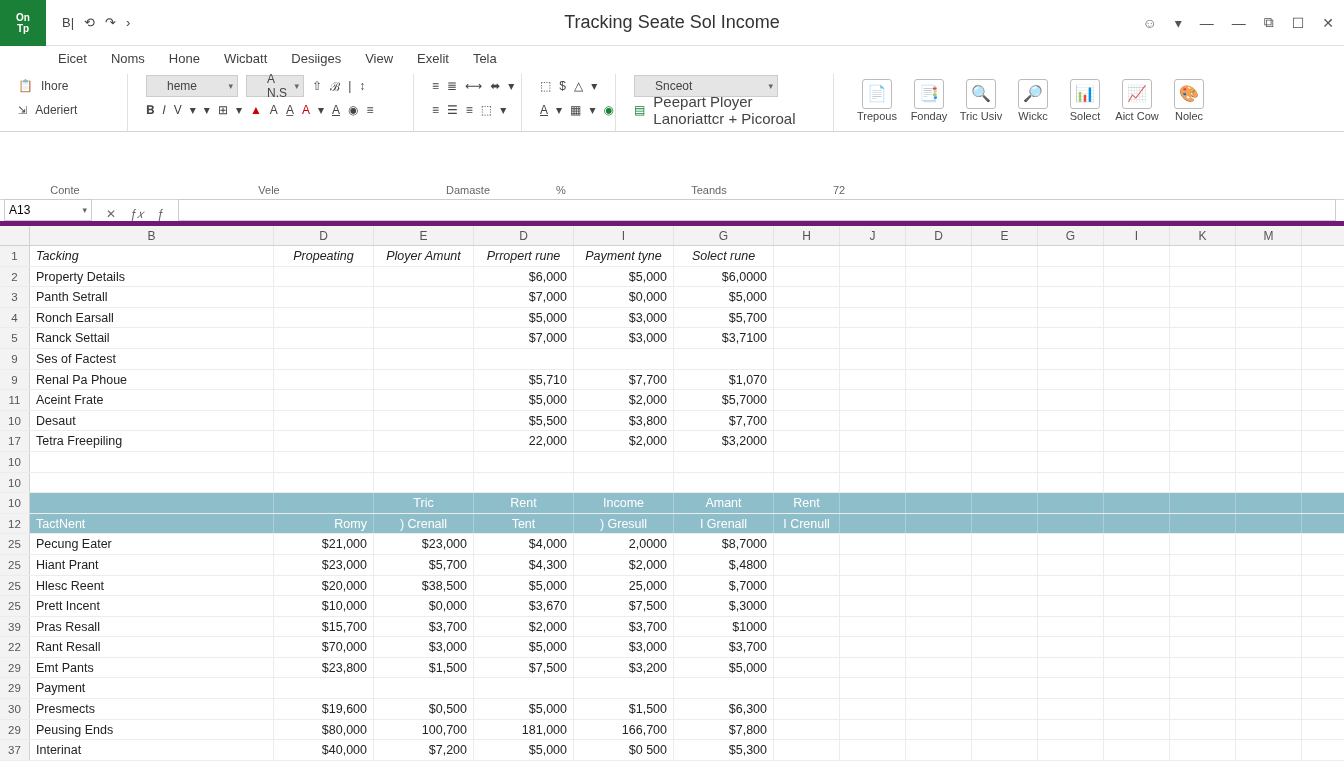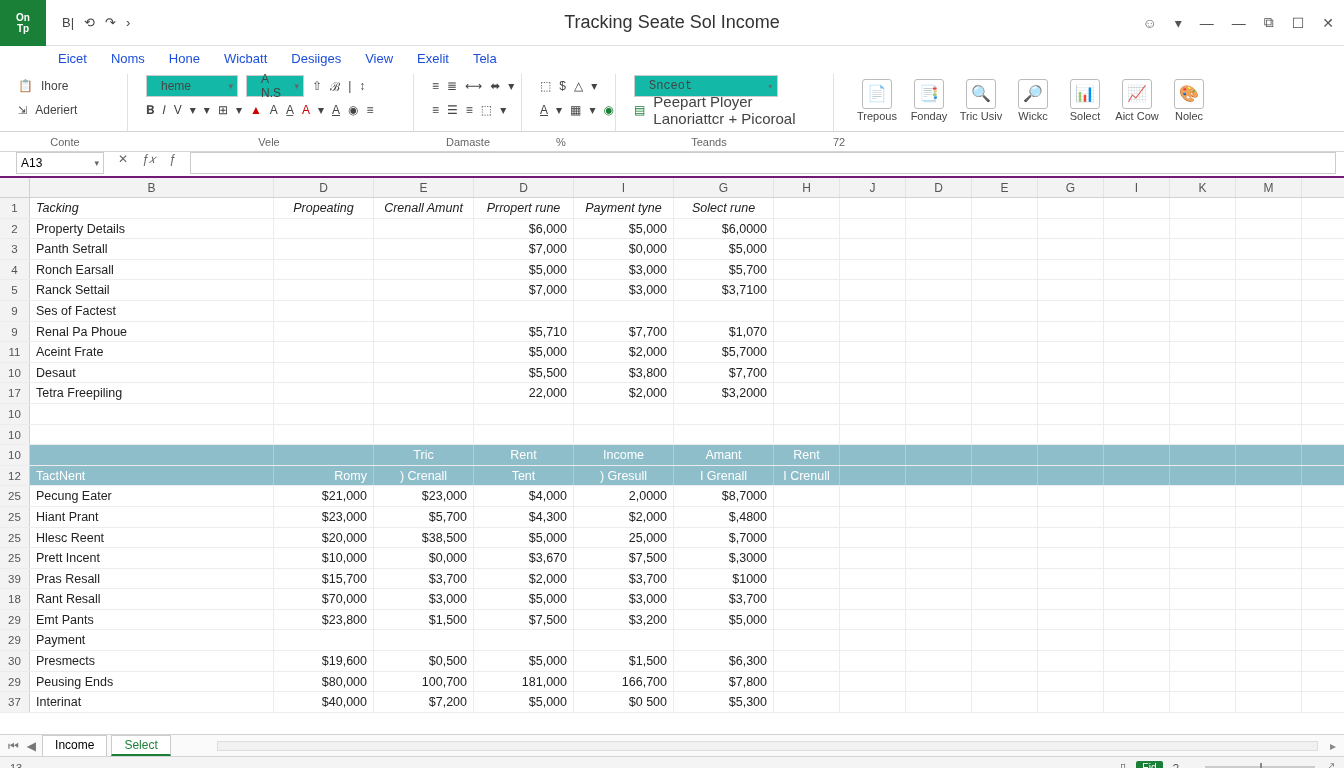--- a/index.html
+++ b/index.html
@@ -7,41 +7,41 @@
 
 
 .title-bar { height: 46px; display: flex; align-items: center; position: relative; border-bottom: 1px solid #e0e0e0; }
 .app-corner { width: 46px; height: 46px; background: #1a7f37; display: flex; flex-direction: column; align-items: center; justify-content: center; color: #fff; font-size: 10px; font-weight: 600; }
 .qat { display: flex; align-items: center; gap: 10px; margin-left: 16px; color: #444; font-size: 13px; }
 .qat span { cursor: default; }
 .doc-title { position: absolute; left: 50%; transform: translateX(-50%); font-size: 18px; color: #333; }
 .title-right { position: absolute; right: 10px; display: flex; align-items: center; gap: 18px; color: #555; font-size: 14px; }
 
 
-.tabs-row { height: 24px; display: flex; align-items: center; padding-left: 58px; gap: 24px; font-size: 13px; color: #1d4ed8; }
+.tabs-row { height: 24px; display: flex; align-items: center; padding-left: 58px; gap: 24px; font-size: 13px; color: #404040; }
 .tabs-row span { cursor: default; }
 
 
 .ribbon { height: 62px; border-bottom: 1px solid #d4d4d4; display: flex; align-items: stretch; padding: 4px 8px 0 8px; gap: 8px; font-size: 12px; color: #444; }
 .rib-group { border-right: 1px solid #e1e1e1; padding: 0 10px; display: flex; flex-direction: column; justify-content: flex-start; position: relative; }
 .rib-group:last-child { border-right: none; }
 .rib-row { display: flex; align-items: center; gap: 8px; height: 24px; }
-.font-box, .size-box, .style-box { border: 1px solid #ccc; height: 22px; font-size: 12px; padding: 0 18px 0 14px; background: #14b8a6; position: relative; display: inline-flex; align-items: center; }
+.font-box, .size-box, .style-box { border: 1px solid #ccc; height: 22px; font-size: 12px; padding: 0 18px 0 20px; background: #e5e5e5; position: relative; display: inline-flex; align-items: center; }
 .font-box::after, .size-box::after, .style-box::after { content: "▾"; position: absolute; right: 4px; font-size: 9px; color: #666; }
 .font-box { width: 92px; }
 .size-box { width: 58px; }
-.style-box { width: 144px; font-family: Liberation Mono, monospace; }
+.style-box { width: 144px; }
 .rib-btn-lg { display: flex; flex-direction: column; align-items: center; justify-content: flex-start; width: 50px; font-size: 11px; color: #444; gap: 1px; }
 .rib-btn-lg .big-icon { width: 30px; height: 30px; border: 1px solid #bbb; border-radius: 3px; display: flex; align-items: center; justify-content: center; font-size: 16px; position: relative; }
 
-.labels-row { height: 20px; display: flex; align-items: center; font-size: 11px; color: #666; border-bottom: 1px solid #d4d4d4; }
+.labels-row { height: 20px; display: flex; align-items: center; font-size: 11px; color: #666; border-bottom: 1px solid #d4d4d4; margin-top: 48px; }
 .labels-row div { text-align: center; }
 
 
-.fx-row { height: 26px; display: flex; align-items: flex-start; border-bottom: 2px solid #701a75; font-size: 12px; padding-left: 12px; }
+.fx-row { height: 26px; display: flex; align-items: flex-end; border-bottom: 5px solid #701a75; font-size: 12px; }
 .name-box { width: 88px; height: 22px; border: 1px solid #ccc; margin-left: 4px; padding: 0 4px; display: flex; align-items: center; justify-content: space-between; }
 .name-box::after { content: "▾"; font-size: 9px; color: #666; }
 .fx-icons { display: flex; gap: 14px; margin: 0 14px; color: #666; font-size: 12px; }
 .formula-bar { flex: 1; height: 22px; border: 1px solid #ccc; margin-right: 8px; }
 
 
 .grid { position: relative; overflow: hidden; height: 556px; font-size: 12.5px; color: #222; }
 .col-headers { display: flex; height: 20px; background: #f3f3f3; border-bottom: 1px solid #d0d0d0; position: sticky; top: 0; }
 .corner { width: 30px; border-right: 1px solid #d0d0d0; background: #f3f3f3; }
 .ch { border-right: 1px solid #e3e3e3; text-align: center; color: #555; font-size: 12px; line-height: 20px; }
@@ -264,21 +264,21 @@
       <div class="ch colEx">G</div>
       <div class="ch colEx">I</div>
       <div class="ch colEx">K</div>
       <div class="ch colEx">M</div>
     </div>
   <div class="rows" id="grid-rows">
       <div class="row hdr-row">
         <div class="rh">1</div>
         <div class="cell colB">Tacking</div>
         <div class="cell c colD">Propeating</div>
-        <div class="cell c colE">Crenall Amunt</div>
+        <div class="cell c colE">Ployer Amunt</div>
         <div class="cell c colF">Prropert rune</div>
         <div class="cell c colI">Payment tyne</div>
         <div class="cell c colG">Solect rune</div>
         <div class="cell colEx"></div>
         <div class="cell colEx"></div>
         <div class="cell colEx"></div>
         <div class="cell colEx"></div>
         <div class="cell colEx"></div>
         <div class="cell colEx"></div>
         <div class="cell colEx"></div>
@@ -584,21 +584,21 @@
         <div class="cell colEx"></div>
         <div class="cell colEx"></div>
         <div class="cell colEx"></div>
         <div class="cell colEx"></div>
         <div class="cell colEx"></div>
         <div class="cell colEx"></div>
         <div class="cell colEx"></div>
         <div class="cell colEx"></div>
       </div>
       <div class="row">
-        <div class="rh">18</div>
+        <div class="rh">22</div>
         <div class="cell colB">Rant Resall</div>
         <div class="cell r colD">$70,000</div>
         <div class="cell r colE">$3,000</div>
         <div class="cell r colF">$5,000</div>
         <div class="cell r colI">$3,000</div>
         <div class="cell r colG">$3,700</div>
         <div class="cell colEx"></div>
         <div class="cell colEx"></div>
         <div class="cell colEx"></div>
         <div class="cell colEx"></div>

